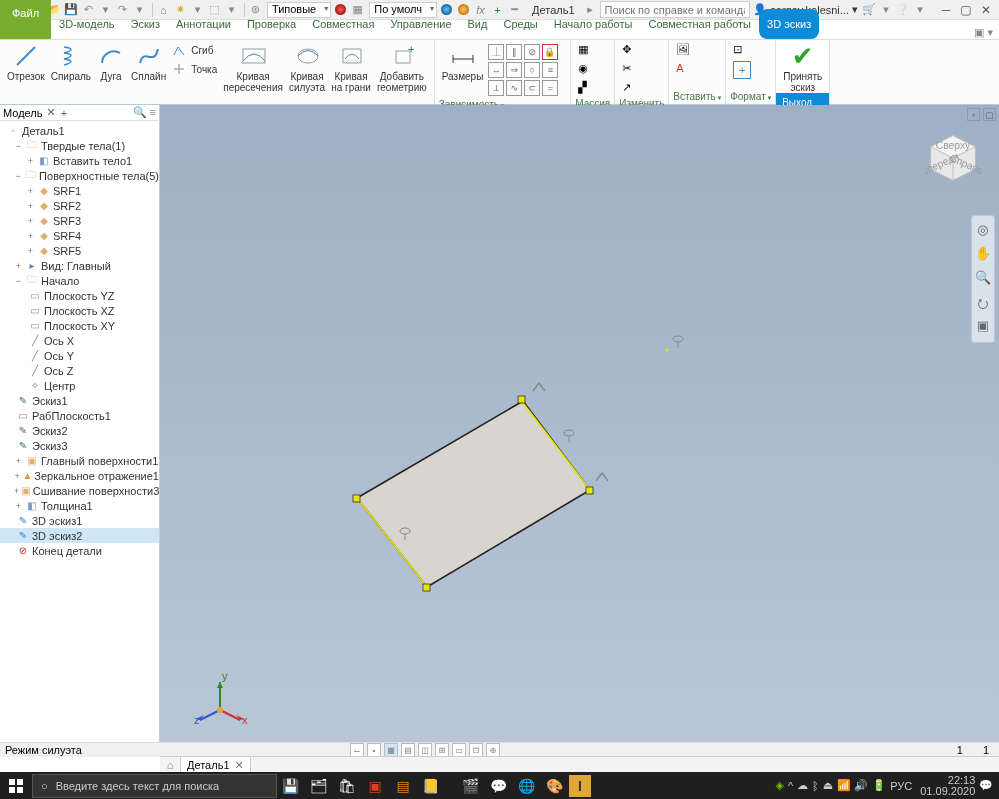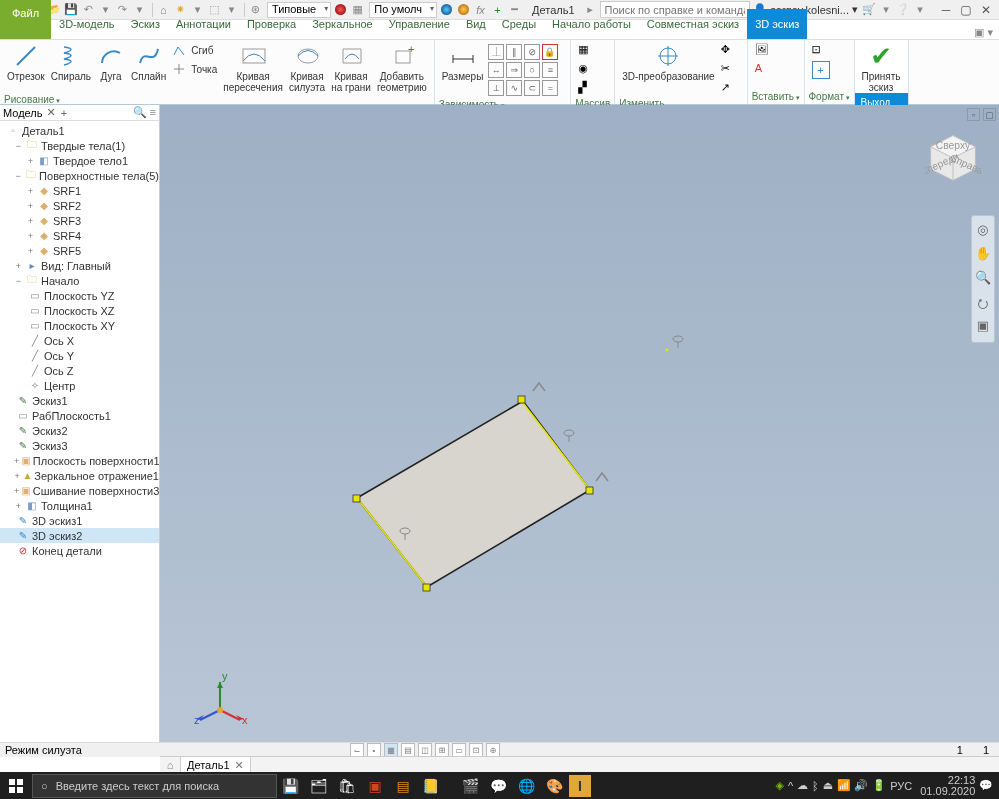--- a/index.html
+++ b/index.html
@@ -16,21 +16,21 @@
 .titlebar .docname { flex:0 0 auto; margin:0 8px; font-size:11px; color:#333; }
 .titlebar .search { border:1px solid #ccc; height:17px; width:150px; padding:0 4px; font-size:11px; color:#666; }
 .titlebar .user { display:flex; align-items:center; margin:0 4px; font-size:11px; color:#333; }
 .winbtns { display:flex; }
 .winbtn { width:20px; height:17px; display:flex; align-items:center; justify-content:center; font-size:12px; color:#555; }
 
 
 .ribtabs { height:20px; background:#fff; display:flex; align-items:flex-end; border-bottom:1px solid #ddd; }
 .ribtab { padding:9px 8px; font-size:11px; color:#3a6a3a; cursor:pointer; }
 .ribtab.file { background:#7aad2e; color:#fff; padding:20px 12px; }
-.ribtab.active { background:#0e8bd8; color:#fff; }
+.ribtab.active { background:#0e8bd8; color:#fff;border-radius:8px; }
 
 
 .ribbon { height:65px; background:#fcfcfc; border-bottom:1px solid #b5c9d6; display:flex; }
 .rgroup { border-right:1px solid #d8e2ea; display:flex; flex-direction:column; justify-content:space-between; padding:2px 4px 0; position:relative; }
 .rgroup .row { display:flex; align-items:flex-start; }
 .rbig { display:flex; flex-direction:column; align-items:center; padding:0 3px; cursor:pointer; }
 .rbig .ric { width:28px; height:28px; display:flex; align-items:center; justify-content:center; }
 .rbig .rlab { font-size:10px; color:#333; text-align:center; line-height:11px; margin-top:1px; white-space:pre; }
 .rsmallcol { display:flex; flex-direction:column; justify-content:flex-start; gap:2px; padding:0 3px; }
 .rsmall { display:flex; align-items:center; height:17px; cursor:pointer; }
@@ -146,26 +146,26 @@
     <div class="winbtn">✕</div>
   </div>
 </div>
 
 <div class="ribtabs">
   <div class="ribtab file">Файл</div>
   <div class="ribtab">3D-модель</div>
   <div class="ribtab">Эскиз</div>
   <div class="ribtab">Аннотации</div>
   <div class="ribtab">Проверка</div>
-  <div class="ribtab">Зеркальное</div>
+  <div class="ribtab">Совместная</div>
   <div class="ribtab">Управление</div>
   <div class="ribtab">Вид</div>
   <div class="ribtab">Среды</div>
   <div class="ribtab">Начало работы</div>
-  <div class="ribtab">Совместная эскиз</div>
+  <div class="ribtab">Совместная работы</div>
   <div class="ribtab active">3D эскиз</div>
   <div style="margin-left:auto;padding:0 6px;color:#888;">▣ ▾</div>
 </div>
 
 <div class="ribbon">
   <div class="rgroup" style="flex:0 0 auto;">
     <div class="row">
       <div class="rbig">
           <div class="ric">
             <svg width="26" height="26">
@@ -247,21 +247,20 @@
           <div class="ric">
             <svg width="30" height="26">
               <rect x="8" y="8" width="14" height="12" fill="none" stroke="#999"></rect>
               <text x="20" y="10" font-size="12" fill="#2a8a2a">+</text>
             </svg>
           </div>
           <div class="rlab">Добавить
 геометрию</div>
         </div>
     </div>
-    <div class="glabel drop">Рисование</div>
   </div>
 
   <div class="rgroup">
     <div class="row">
       <div class="rbig">
           <div class="ric">
             <svg width="28" height="26">
               <line x1="4" y1="16" x2="24" y2="16" stroke="#333"></line>
               <line x1="4" y1="12" x2="4" y2="20" stroke="#333"></line>
               <line x1="24" y1="12" x2="24" y2="20" stroke="#333"></line>
@@ -299,30 +298,20 @@
       <div class="rsmall">
             <div class="ric">▞</div>
           </div>
     </div>
       </div>
     <div class="glabel">Массив</div>
   </div>
 
   <div class="rgroup">
     <div class="row">
-      <div class="rbig">
-          <div class="ric">
-            <svg width="28" height="26">
-              <circle cx="14" cy="13" r="8" fill="none" stroke="#3a8ac8"></circle>
-              <line x1="14" y1="3" x2="14" y2="23" stroke="#3a8ac8"></line>
-              <line x1="4" y1="13" x2="24" y2="13" stroke="#3a8ac8"></line>
-            </svg>
-          </div>
-          <div class="rlab">3D-преобразование</div>
-        </div>
       <div class="rsmallcol">
         <div class="rsmall">
             <div class="ric">✥</div>
           </div>
         <div class="rsmall">
             <div class="ric">✂</div>
           </div>
         <div class="rsmall">
             <div class="ric">↗</div>
           </div>
@@ -387,21 +376,21 @@
         <span class="lbl">Деталь1</span>
       </div>
     <div class="tn d1">
         <span class="exp">−</span>
         <span class="ico folder">🗀</span>
         <span class="lbl">Твердые тела(1)</span>
       </div>
     <div class="tn d2">
         <span class="exp">+</span>
         <span class="ico cube">◧</span>
-        <span class="lbl">Твердое тело1</span>
+        <span class="lbl">Вставить тело1</span>
       </div>
     <div class="tn d1">
         <span class="exp">−</span>
         <span class="ico folder">🗀</span>
         <span class="lbl">Поверхностные тела(5)</span>
       </div>
     <div class="tn d2">
         <span class="exp">+</span>
         <span class="ico srf">◆</span>
         <span class="lbl">SRF1</span>
@@ -476,21 +465,21 @@
         <span class="ico sk">✎</span>
         <span class="lbl">Эскиз2</span>
       </div>
     <div class="tn d1">
         <span class="ico sk">✎</span>
         <span class="lbl">Эскиз3</span>
       </div>
     <div class="tn d1">
         <span class="exp">+</span>
         <span class="ico srf">▣</span>
-        <span class="lbl">Плоскость поверхности1</span>
+        <span class="lbl">Главный поверхности1</span>
       </div>
     <div class="tn d1">
         <span class="exp">+</span>
         <span class="ico" style="color:#c8a838;">▲</span>
         <span class="lbl">Зеркальное отражение1</span>
       </div>
     <div class="tn d1">
         <span class="exp">+</span>
         <span class="ico srf">▣</span>
         <span class="lbl">Сшивание поверхности3</span>

